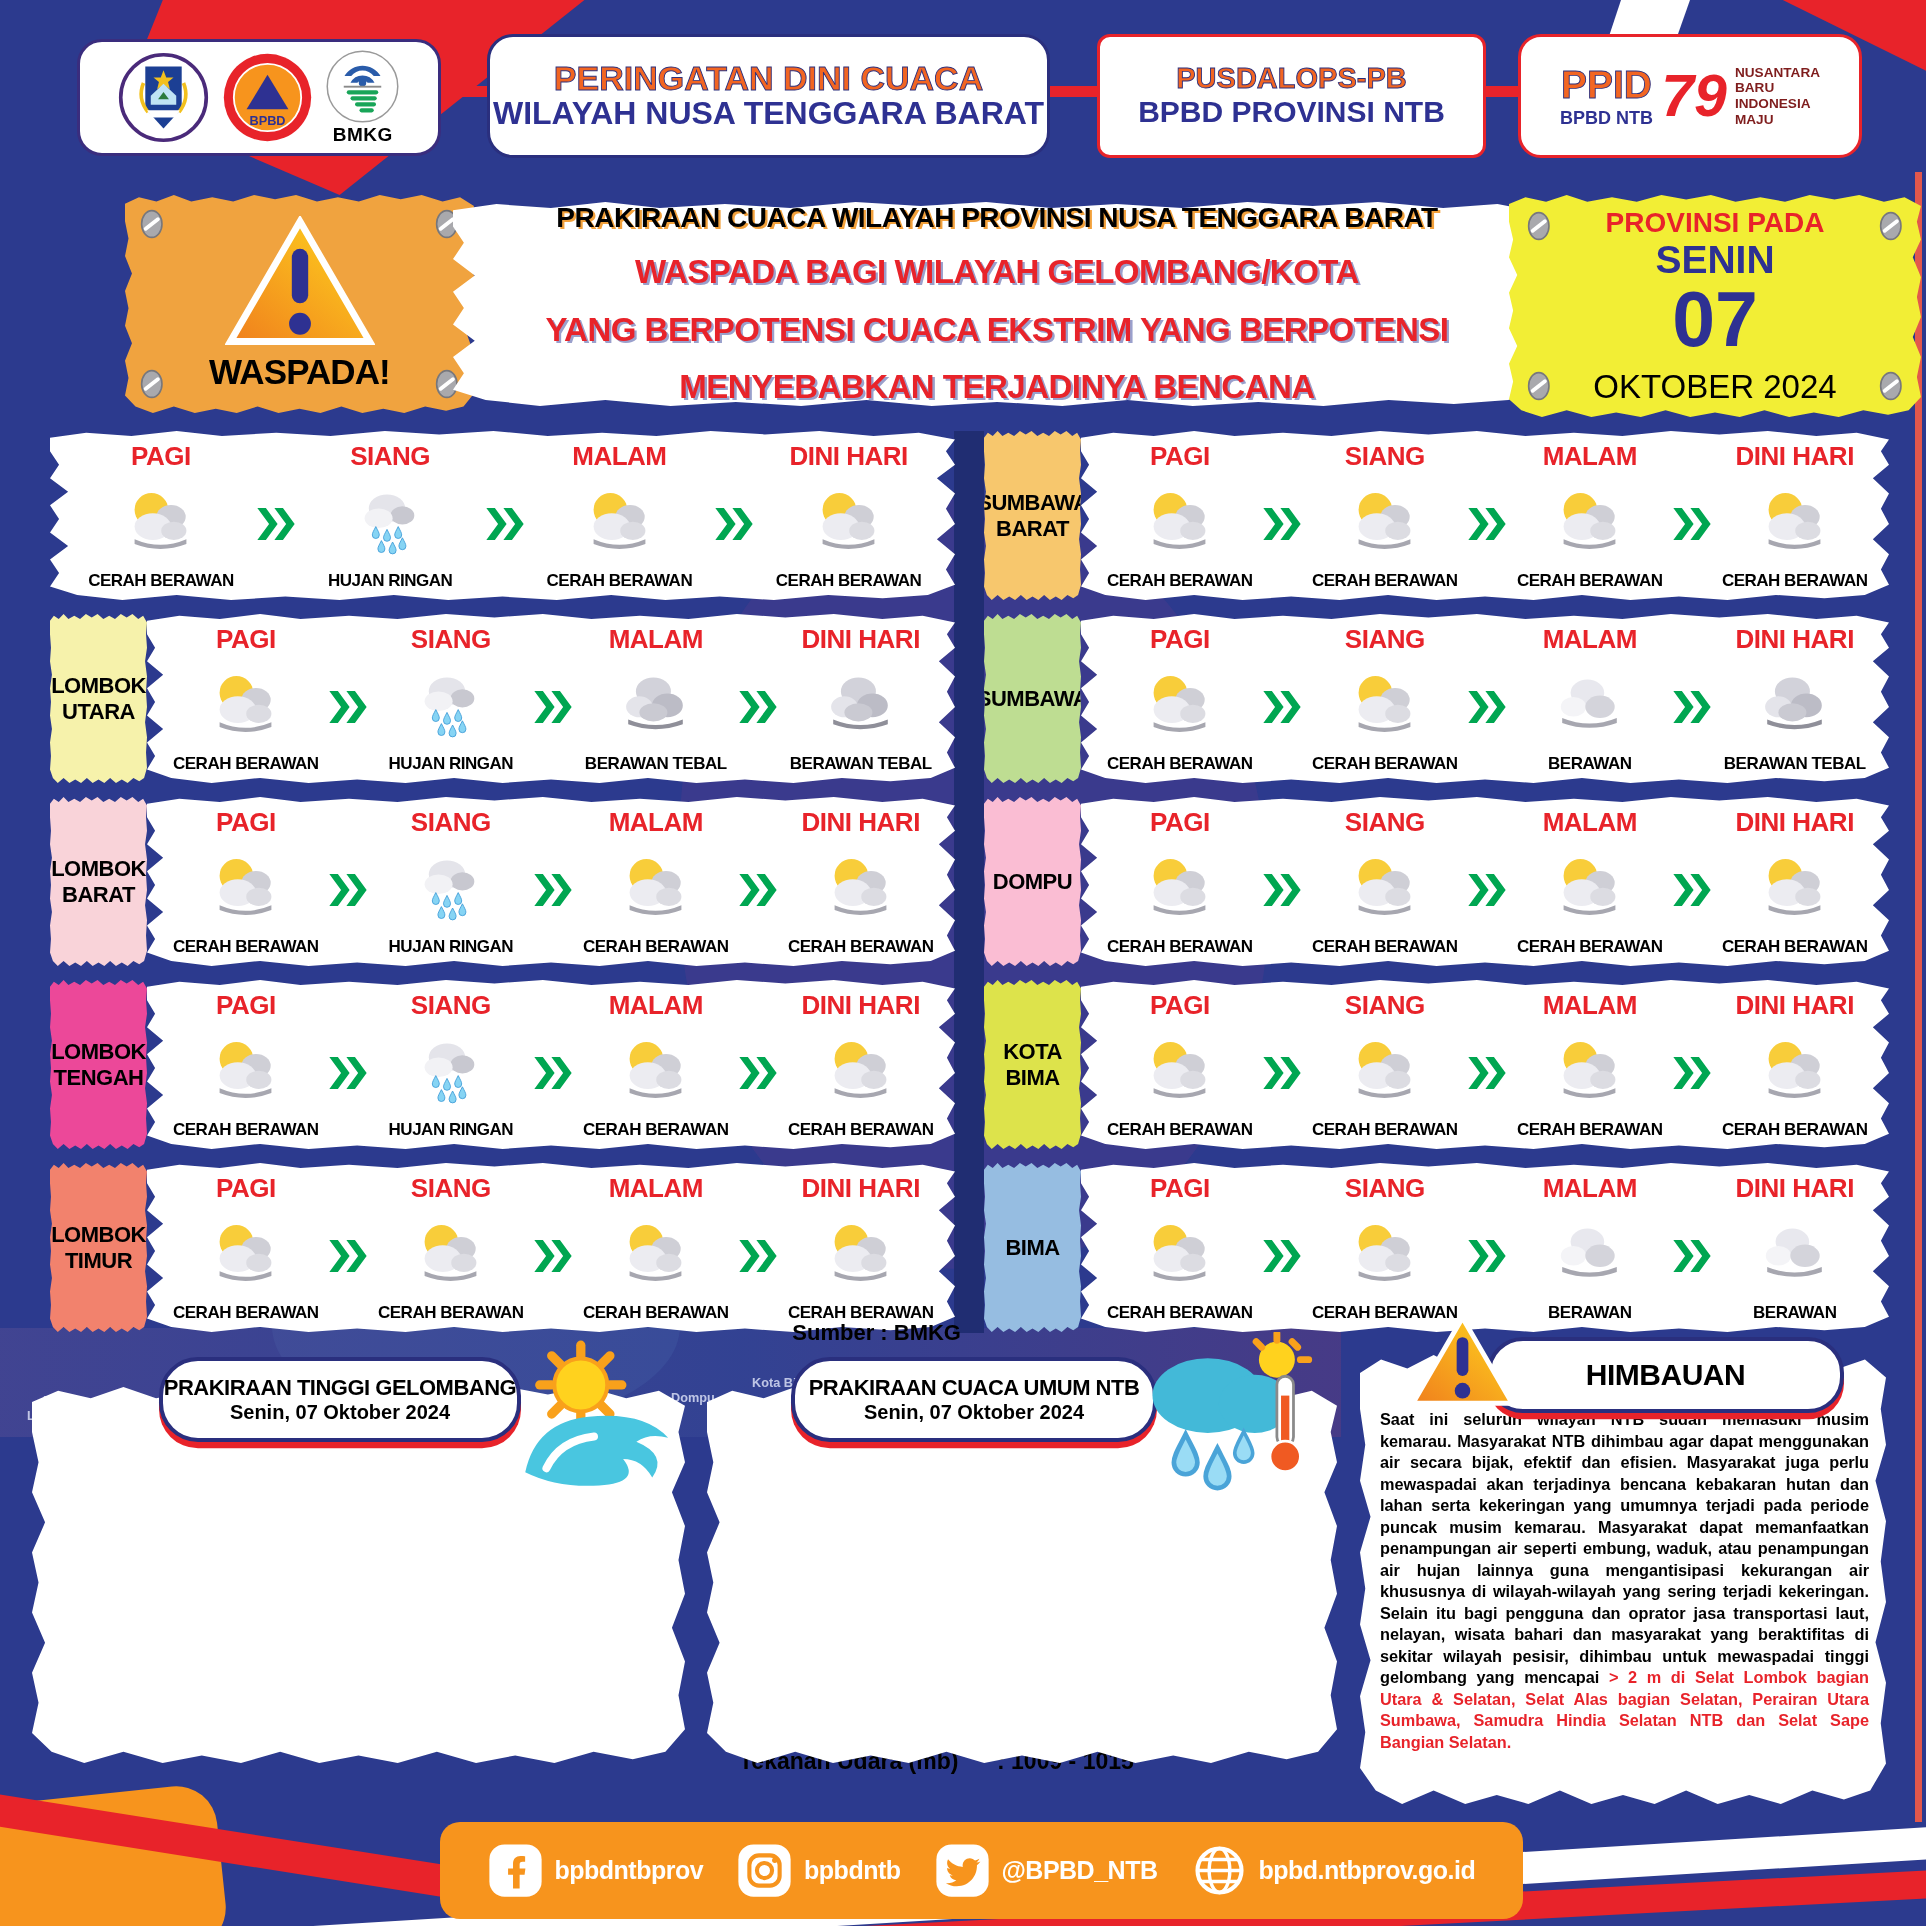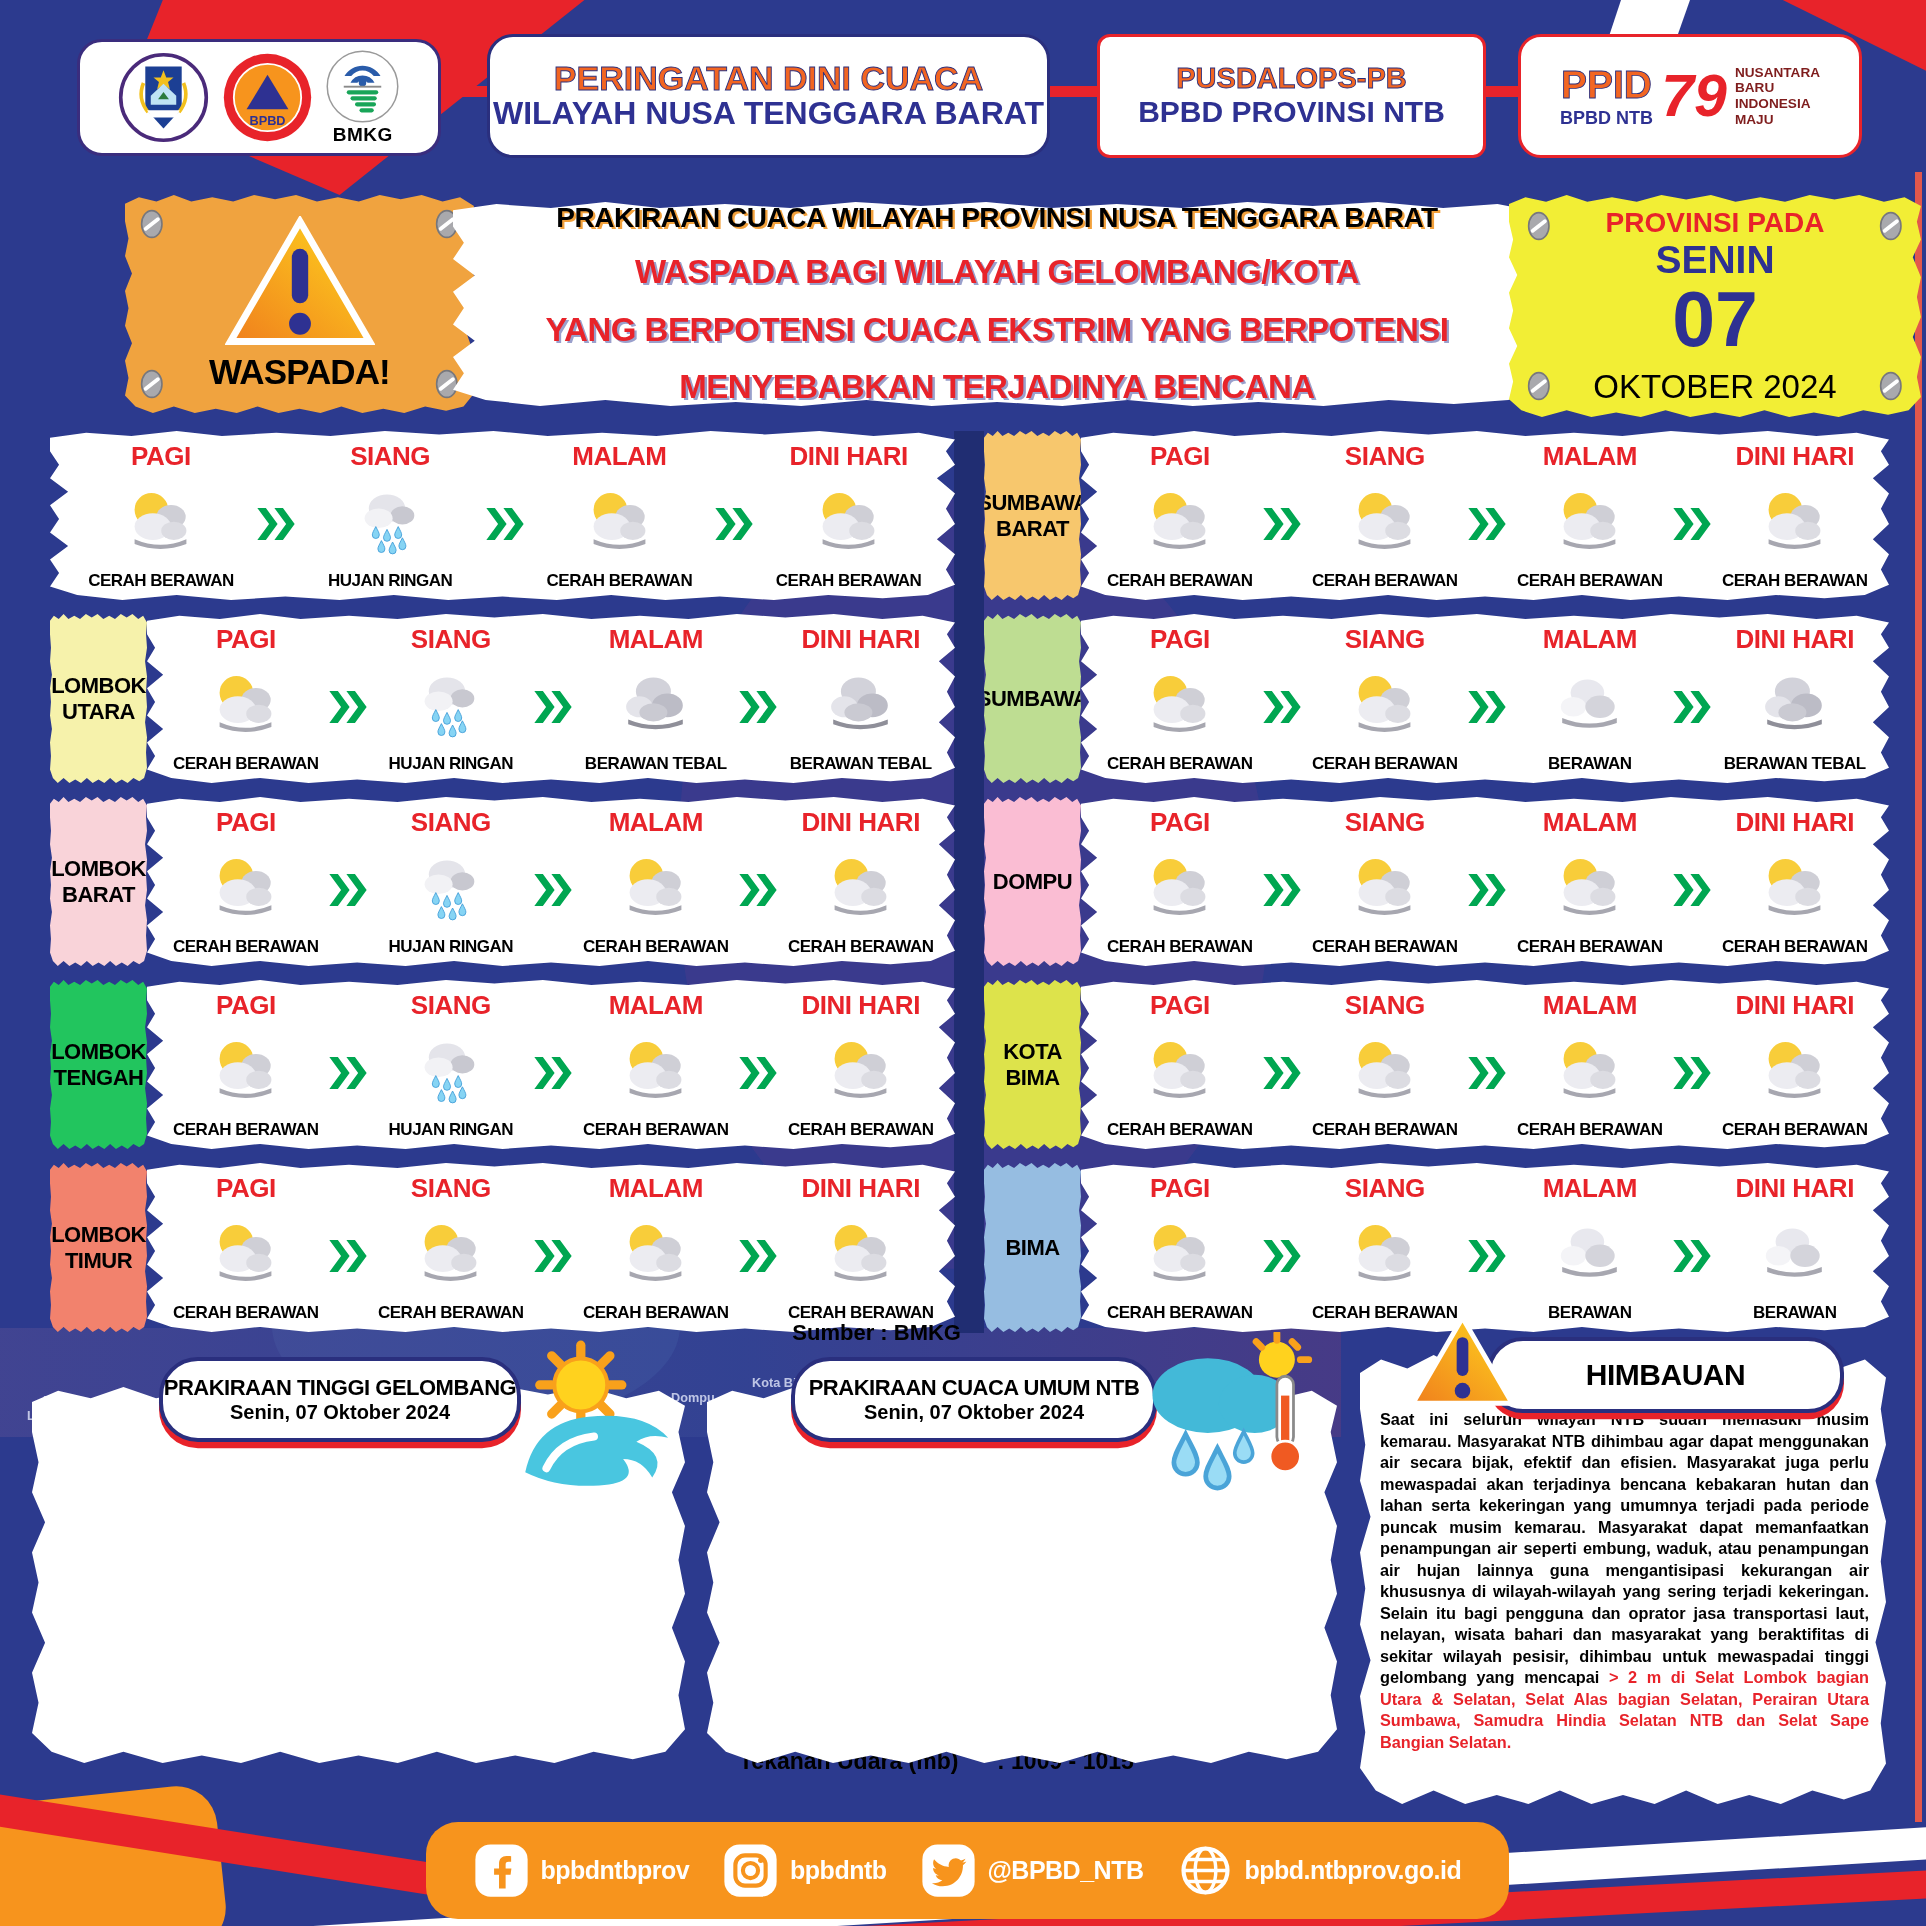--- a/index.html
+++ b/index.html
@@ -104,21 +104,21 @@
   .list-weather .lname{width:258px;flex:none;}
   .src-weather{left:1124px;top:1711px;}
   .panel-himbauan{left:1360px;top:1355px;width:526px;height:449px;}
   .pill-himbauan{left:1487px;top:1337px;width:349px;height:68px;border-radius:36px;}
   .pill-himbauan .p-t1{font-size:30px;}
   .icon-warn-small{left:1409px;top:1312px;width:107px;height:97px;z-index:7;}
   .himbauan-body{left:1380px;top:1409px;width:489px;font-size:16.3px;font-weight:600;line-height:1.32;color:#000;text-align:justify;z-index:5;}
   .himbauan-red{color:#e8232a;}
 
   
-  .footer{left:426px;top:1822px;width:1083px;height:97px;background:#f7941d;border-radius:32px;display:flex;align-items:center;justify-content:space-evenly;z-index:10;padding:0 13.6px;box-sizing:border-box;}
+  .footer{left:440px;top:1822px;width:1083px;height:97px;background:#f7941d;border-radius:20px;display:flex;align-items:center;justify-content:space-evenly;z-index:10;padding:0 13.6px;box-sizing:border-box;}
   .soc{display:flex;align-items:center;gap:11.8px;}
   .soc svg{width:55px;height:55px;flex:none;}
   .soc-label{font-size:25px;font-weight:900;color:#fff;letter-spacing:-0.5px;white-space:nowrap;}
 </style>
 </head>
 <body>
 
 <div class="page">
 
   <div class="abs deco deco-red-tl"></div>
@@ -479,21 +479,21 @@
                 <ellipse cx="70" cy="44" rx="21" ry="17" fill="#cfcfd6"></ellipse>
                 <ellipse cx="44" cy="58" rx="26" ry="19" fill="#ececf1"></ellipse>
                 <ellipse cx="74" cy="64" rx="18" ry="13" fill="#dcdce2"></ellipse>
                 <path d="M18 76 Q55 92 92 76 L92 83 Q55 97 18 83 Z" fill="#a7a7b0"></path>
               </svg></div>
             <div class="pcond">CERAH BERAWAN</div>
           </div>
         </div>
     </div>
       <div class="frow">
-      <div class="region torn" style="background: #22c55e;">
+      <div class="region torn" style="background: #ec4899;">
         <span class="region-text">LOMBOK TENGAH</span>
       </div>
       <div class="paper torn">
           <div class="cell">
             <div class="phead">PAGI</div>
             <div class="picon"><svg viewBox="0 0 110 100">
                 <circle cx="42" cy="34" r="24" fill="#f8cd3a"></circle>
                 <ellipse cx="70" cy="44" rx="21" ry="17" fill="#cfcfd6"></ellipse>
                 <ellipse cx="44" cy="58" rx="26" ry="19" fill="#ececf1"></ellipse>
                 <ellipse cx="74" cy="64" rx="18" ry="13" fill="#dcdce2"></ellipse>

